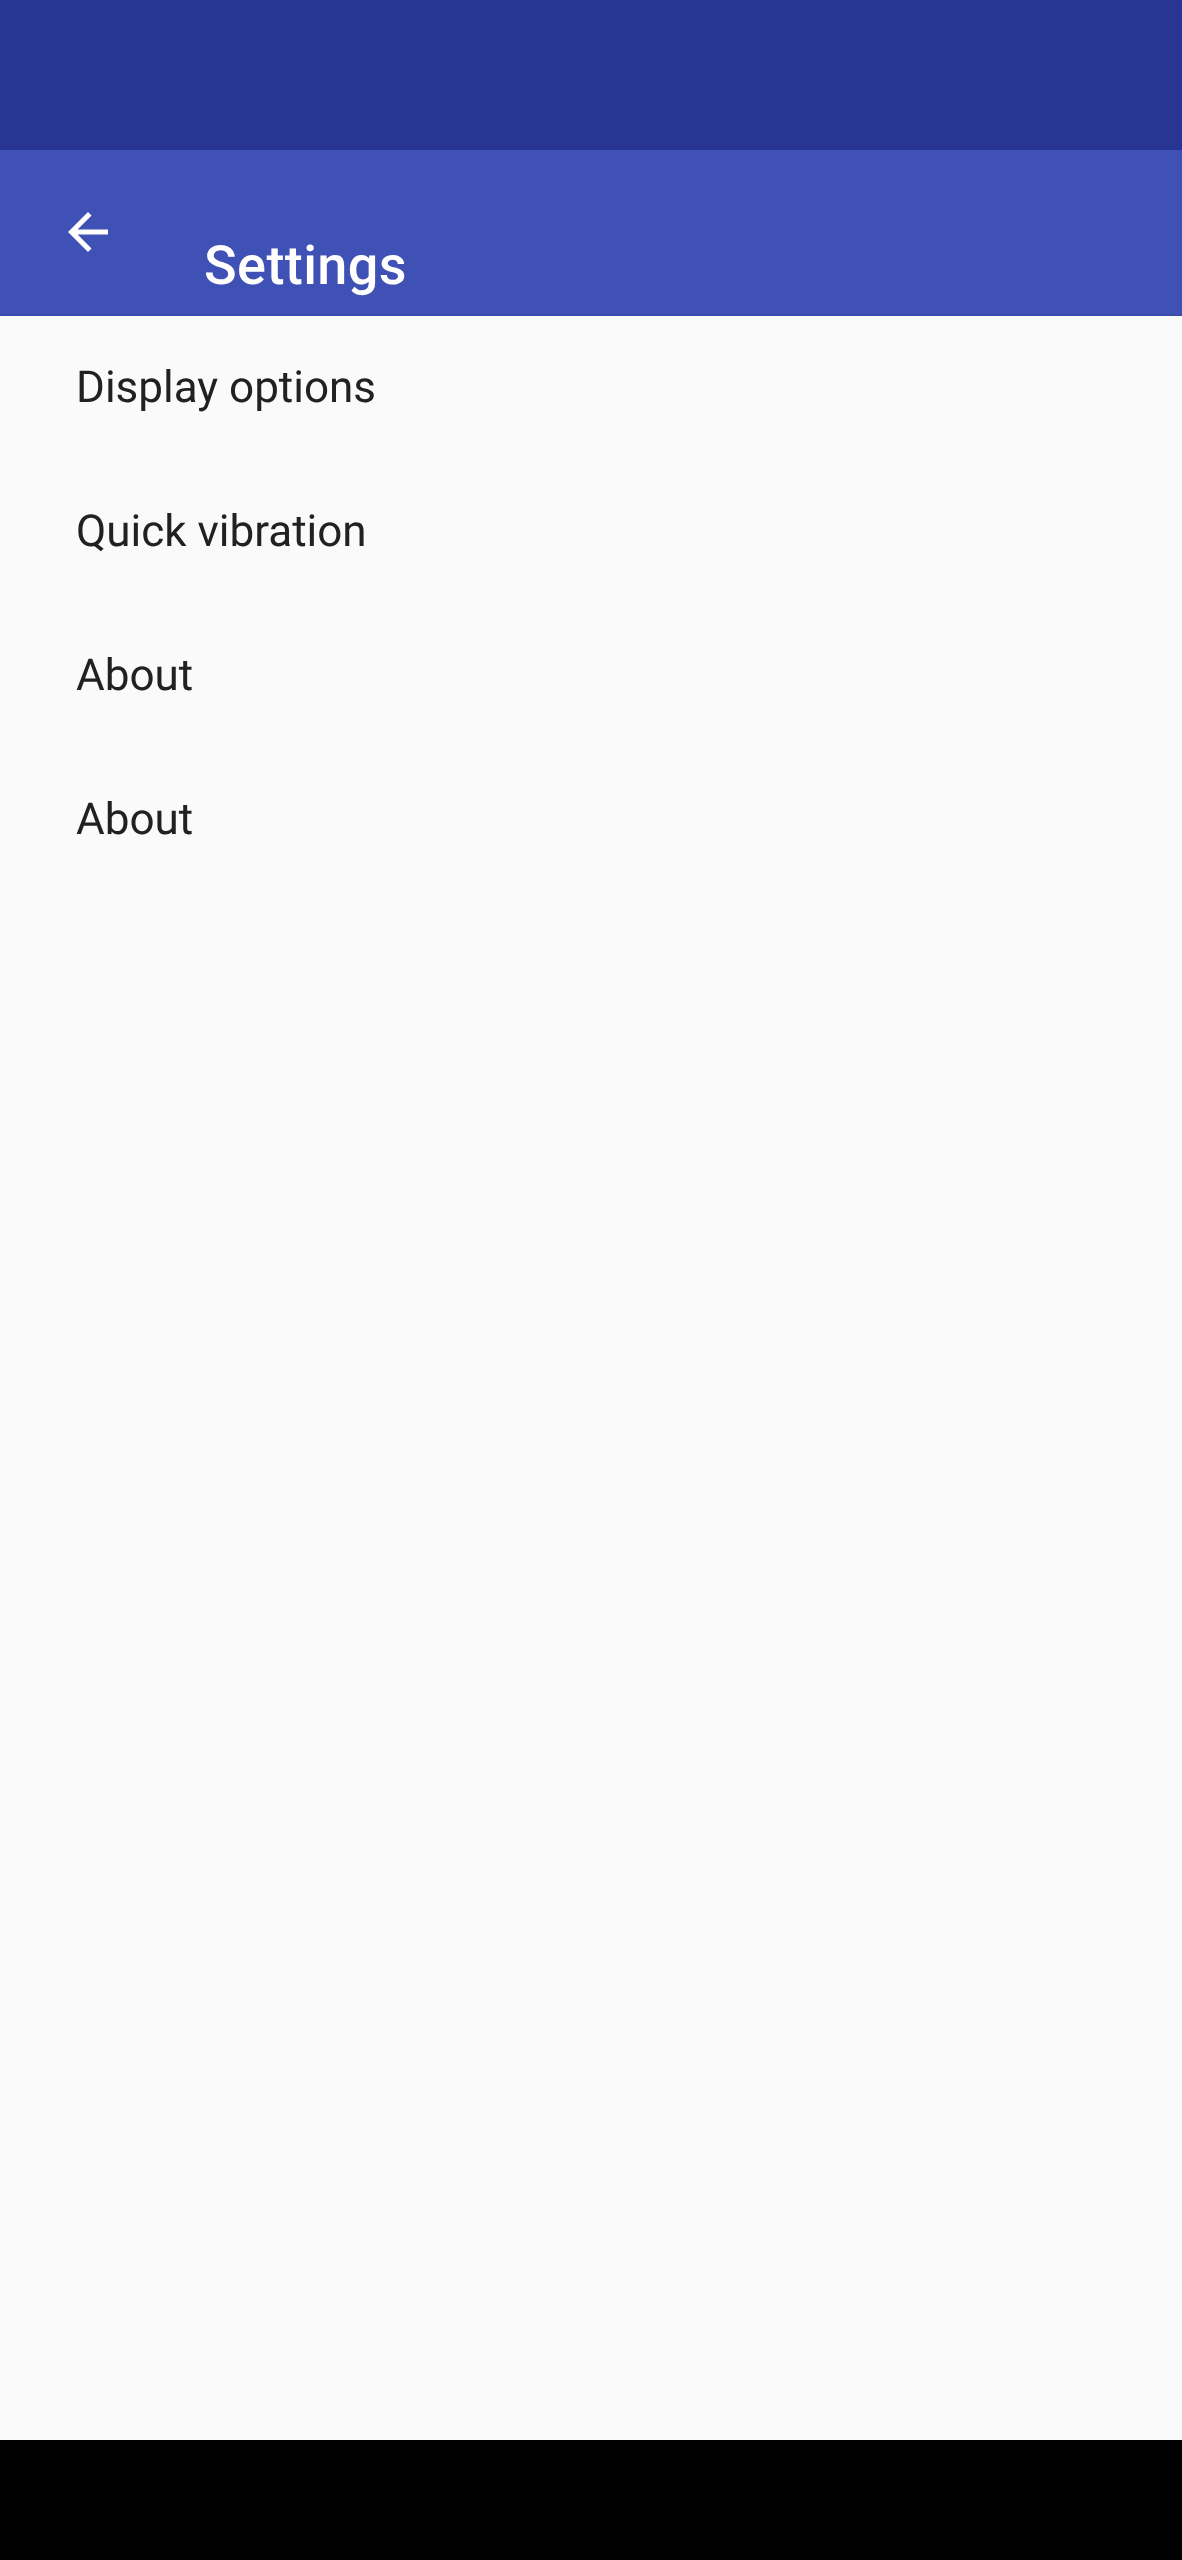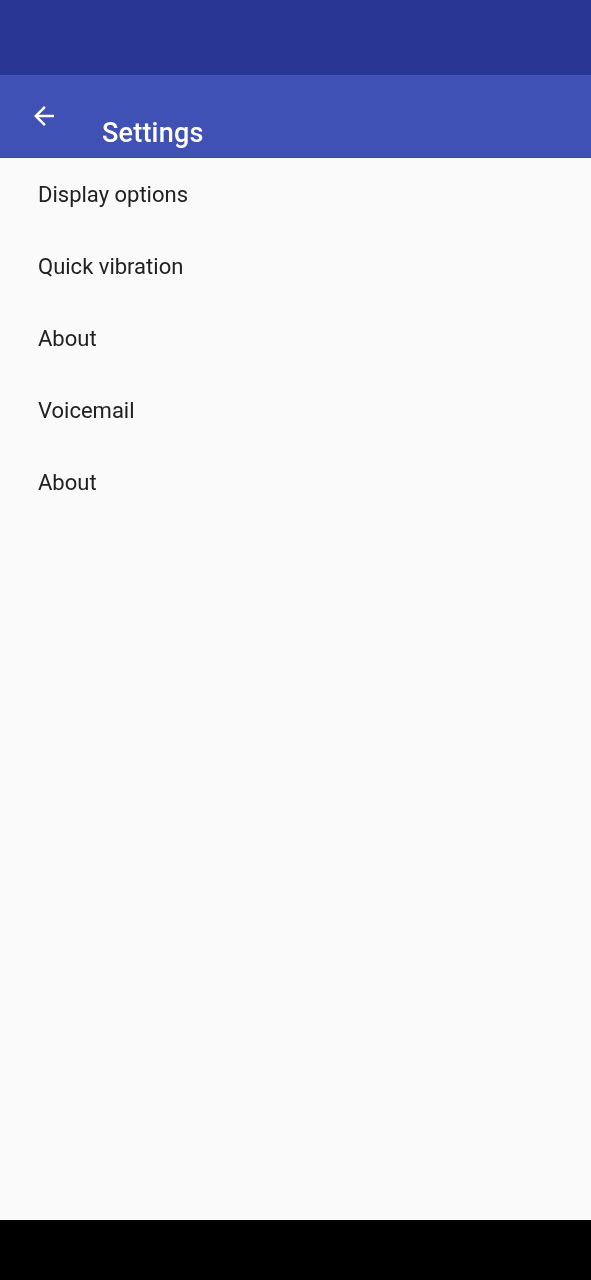--- a/index.html
+++ b/index.html
@@ -90,20 +90,17 @@
   <div class="list-item">
     <span class="list-item-label">Display options</span>
   </div>
   <div class="list-item">
     <span class="list-item-label">Quick vibration</span>
   </div>
   <div class="list-item">
     <span class="list-item-label">About</span>
   </div>
   <div class="list-item">
-    <span class="list-item-label">Voicemail</span>
-  </div>
-  <div class="list-item">
     <span class="list-item-label">About</span>
   </div>
 </div>
 
 <div class="nav-bar"></div>
 
 </body></html>

